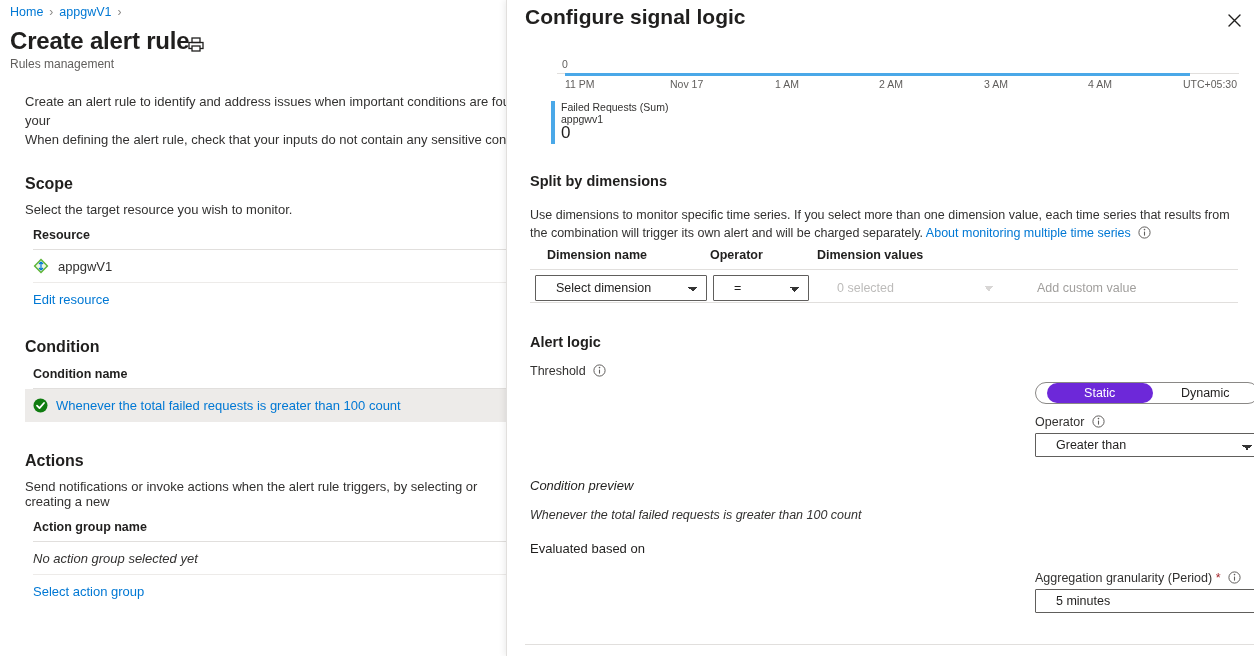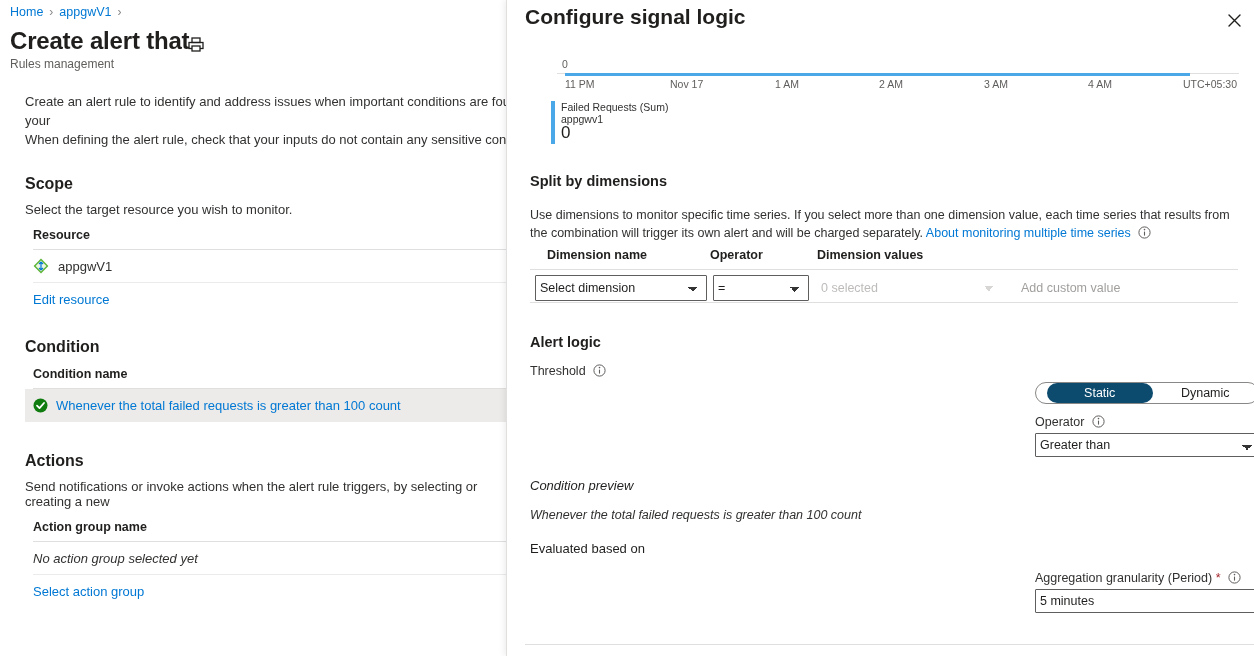--- a/index.html
+++ b/index.html
@@ -149,21 +149,21 @@
   .dim-sep2 {
     position: absolute; left: 23px; top: 302px; width: 708px; height: 1px; background: #e1dfdd;
   }
 
   select.az, input.az {
     font-family: "Liberation Sans", sans-serif;
     font-size: 12.5px; color: #201f1e;
     height: 26px;
     border: 1px solid #605e5c;
     background: #fff;
-    padding: 0 4px;
+    padding: 0 20px;
     border-radius: 1px;
     -webkit-appearance: none; appearance: none;
     outline: none;
   }
   select.az {
     padding-right: 22px;
     background-image:
       linear-gradient(45deg, transparent 50%, #333 50%),
       linear-gradient(135deg, #333 50%, transparent 50%);
     background-position: calc(100% - 13px) 11px, calc(100% - 8px) 11px;
@@ -187,21 +187,21 @@
     width: 224px; height: 22px;
     border: 1px solid #8a8886; border-radius: 11px;
     display: flex; overflow: hidden; cursor: pointer;
     background: #fff;
   }
   .pill-opt {
     flex: 1; display: flex; align-items: center; justify-content: center;
     font-size: 12.5px; color: #201f1e;
   }
   .pill-opt.on {
-    background: #0c4a6e; color: #fff; border-radius: 11px; margin-left: 11px;
+    background: #6d28d9; color: #fff; border-radius: 11px; margin-left: 11px;
   }
 
   .mon-note {
     position: absolute; right: 17px; top: 321px;
     font-size: 12px; color: #323130;
     display: flex; align-items: center; gap: 6px;
   }
   .info-blue {
     width: 15px; height: 15px; flex: 0 0 auto;
   }
@@ -218,21 +218,21 @@
 
   <div id="left-blade">
 
     <div class="breadcrumb">
       <span class="bc-link">Home</span>
       <span class="bc-sep">›</span>
       <span class="bc-link">appgwV1</span>
       <span class="bc-sep">›</span>
     </div>
 
-    <div class="page-title">Create alert that</div>
+    <div class="page-title">Create alert rule</div>
 
     <div class="print-btn">
       <svg width="20" height="18" viewBox="0 0 20 18">
         <rect x="6" y="2" width="8" height="4.5" fill="none" stroke="#201f1e" stroke-width="1.3"></rect>
         <rect x="3" y="6.5" width="14" height="6" fill="none" stroke="#201f1e" stroke-width="1.3"></rect>
         <rect x="6" y="10" width="8" height="5" fill="#fff" stroke="#201f1e" stroke-width="1.3"></rect>
       </svg>
     </div>
 
     <div class="page-sub">Rules management</div>

